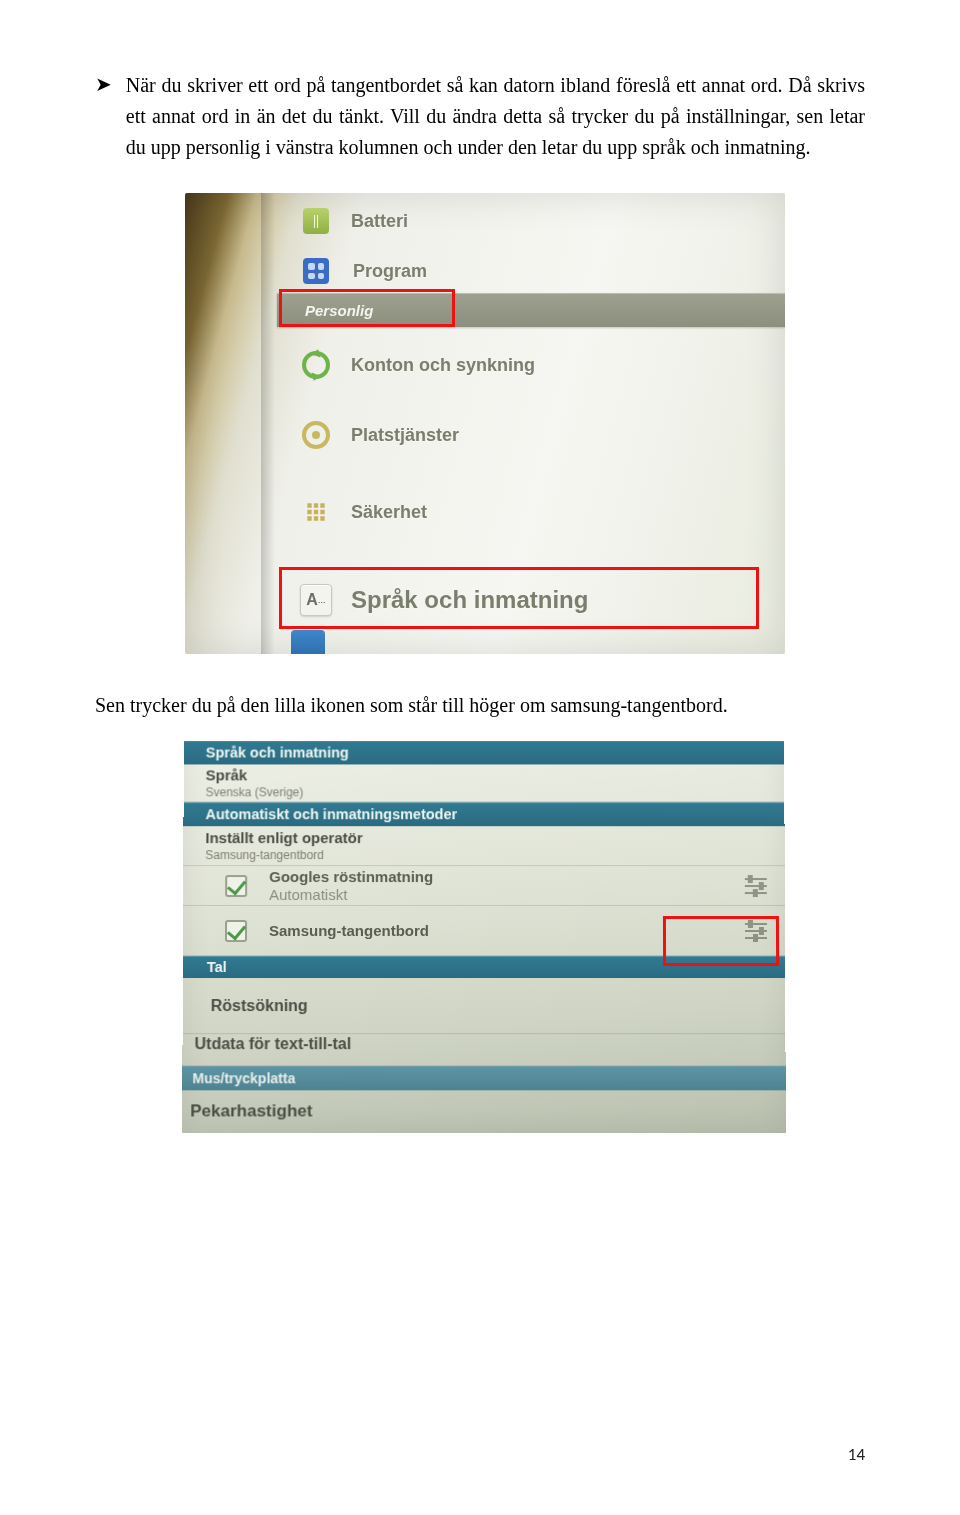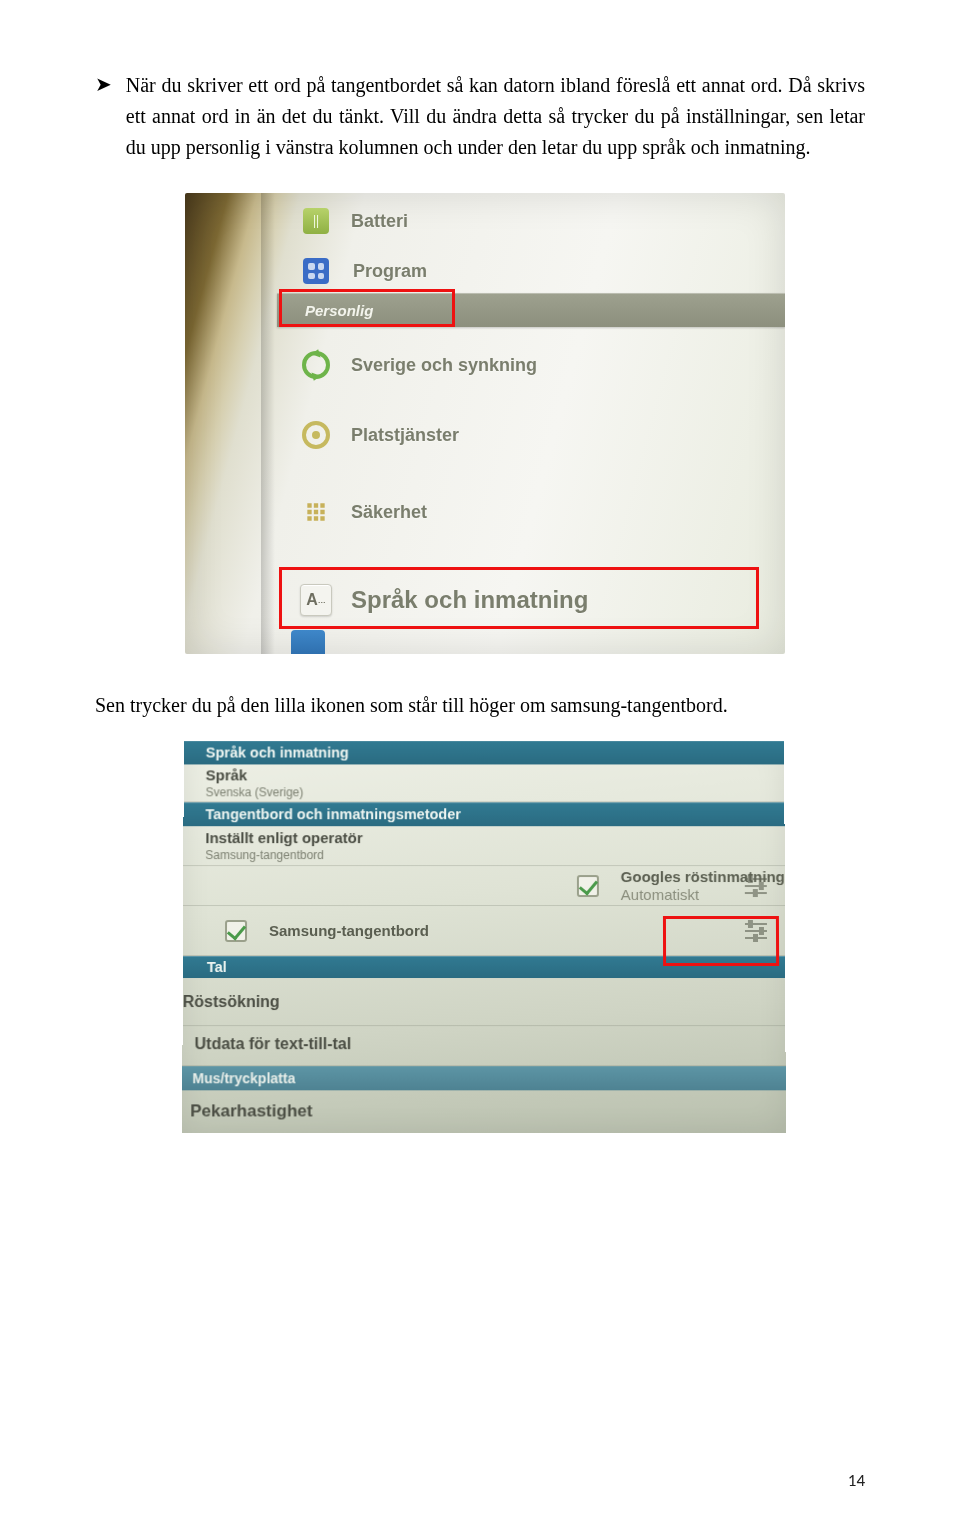--- a/index.html
+++ b/index.html
@@ -194,21 +194,21 @@
   .p2-sliders span:nth-child(3)::after{left:8px;}
   .p2-hl { left:480px; top:176px; width:116px; height:50px; }
   .p2-band-faded{
     position:absolute;left:0;right:0;
     background:linear-gradient(#5d95a5,#4e8292);
     color:#e8eee9;font-family:Arial;font-size:14px;font-weight:600;
     display:flex;align-items:center;padding-left:10px;
   }
   
   .page-num{
-    position:absolute; right:95px; bottom:24px;
+    position:absolute; right:95px; bottom:50px;
     font-family:Calibri, Arial, sans-serif;
     font-size:17px; color:#222;
   }
 </style>
 </head>
 <body>
 
 <div class="bullet-para">
   <span class="bullet">➤</span>
   <span class="para-text">När du skriver ett ord på tangentbordet så kan datorn ibland föreslå ett annat ord. Då skrivs ett annat ord in än det du tänkt. Vill du ändra detta så trycker du på inställningar, sen letar du upp personlig i vänstra kolumnen och under den letar du upp språk och inmatning.</span>
@@ -237,21 +237,21 @@
   </div>
 
   <div class="p1-header" style="top:100px;font-style:italic;">
     <span>Personlig</span>
   </div>
 
   <div class="p1-row" style="top:140px;height:64px;">
     <div class="p1-icon">
         <div class="icon-sync"></div>
       </div>
-    <span class="lbl">Sverige och synkning</span>
+    <span class="lbl">Konton och synkning</span>
   </div>
 
   <div class="p1-row" style="top:284px;height:70px;">
     <div class="p1-icon">
       <div class="icon-sec">
         <svg viewBox="0 0 24 24">
             <path fill="#c7b15a" d="M4 4h4v4H4zM10 4h4v4h-4zM16 4h4v4h-4zM4 10h4v4H4zM10 10h4v4h-4zM16 10h4v4h-4zM4 16h4v4H4zM10 16h4v4h-4zM16 16h4v4h-4z"></path>
           </svg>
       </div>
     </div>
@@ -285,29 +285,29 @@
   <div class="p2-band" style="top:0;height:24px;">
     <span>Språk och inmatning</span>
   </div>
 
   <div class="p2-row" style="top:24px;height:38px;">
     <span class="t">Språk</span>
     <span class="s">Svenska (Sverige)</span>
   </div>
 
   <div class="p2-band" style="top:62px;height:24px;">
-    <span>Tangentbord och inmatningsmetoder</span>
+    <span>Automatiskt och inmatningsmetoder</span>
   </div>
 
   <div class="p2-row" style="top:86px;height:40px;">
     <span class="t">Inställt enligt operatör</span>
     <span class="s">Samsung-tangentbord</span>
   </div>
 
-  <div class="p2-check-row checked" style="top:126px;height:40px;justify-content:flex-end;">
+  <div class="p2-check-row checked" style="top:126px;height:40px;">
     <div class="cb"></div>
     <div class="col">
       <span class="t">Googles röstinmatning</span>
       <span class="s">Automatiskt</span>
     </div>
     <div class="p2-sliders" style="top:9px;">
         <span></span>
         <span></span>
         <span></span>
       </div>
@@ -322,21 +322,21 @@
         <span></span>
         <span></span>
         <span></span>
       </div>
   </div>
 
   <div class="p2-band" style="top:216px;height:22px;padding-left:24px;">
     <span>Tal</span>
   </div>
 
-  <div class="p2-row" style="top:238px;height:48px;padding-left:0;">
+  <div class="p2-row" style="top:238px;height:56px;padding-left:28px;">
     <span class="t" style="font-size:16px;">Röstsökning</span>
   </div>
 
   <div class="p2-row" style="top:282px;height:44px;padding-left:12px;">
     <span class="t" style="font-size:16px;">Utdata för text-till-tal</span>
   </div>
 
   <div class="p2-band-faded" style="top:326px;height:24px;">
     <span>Mus/tryckplatta</span>
   </div>

